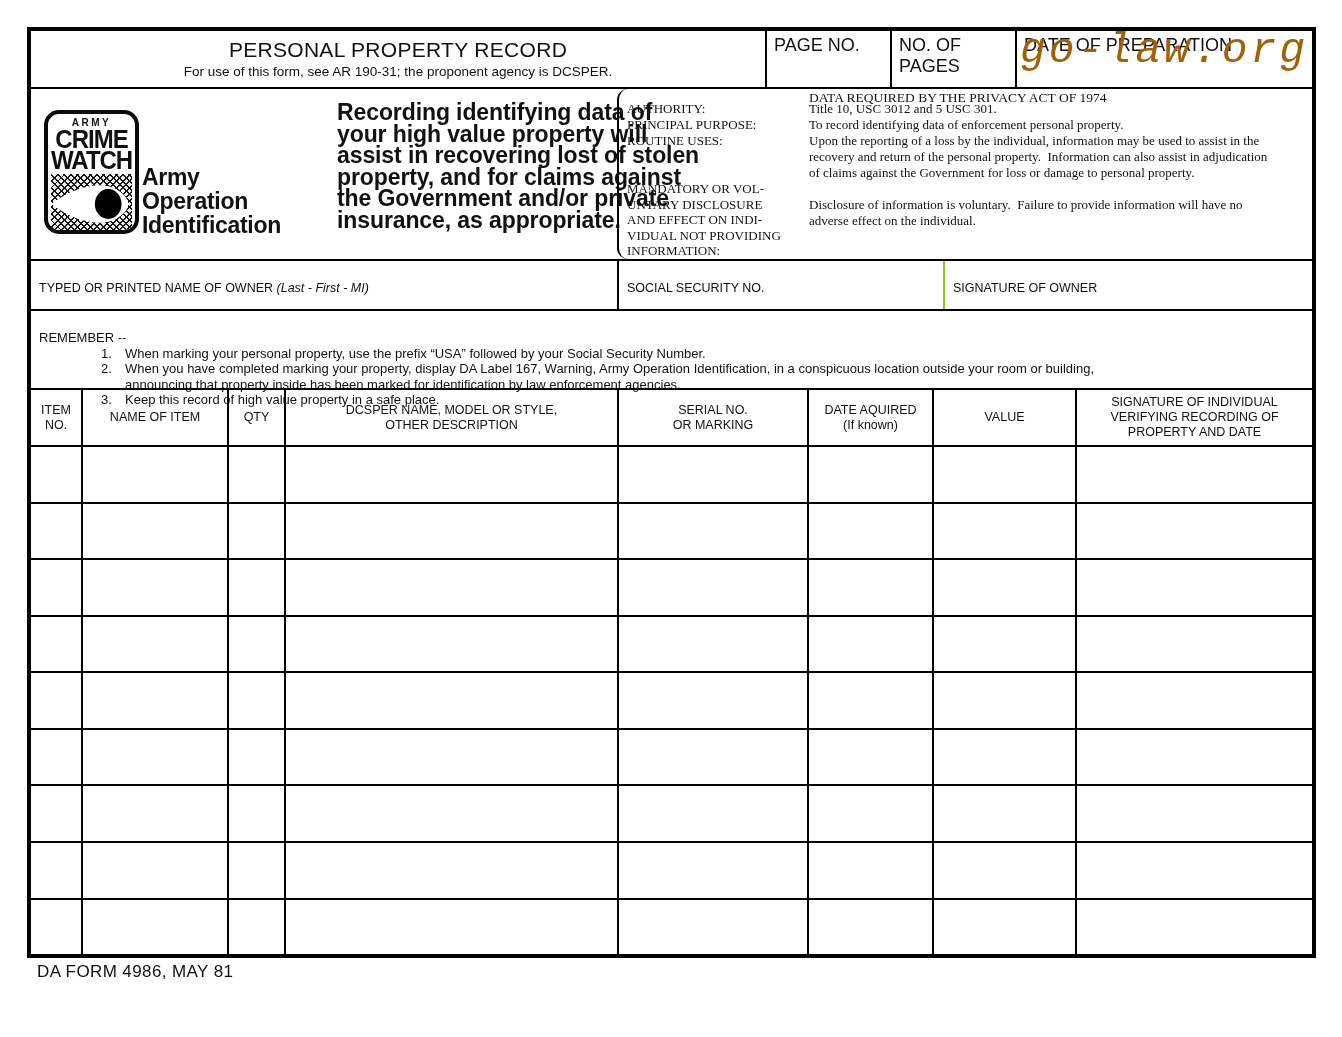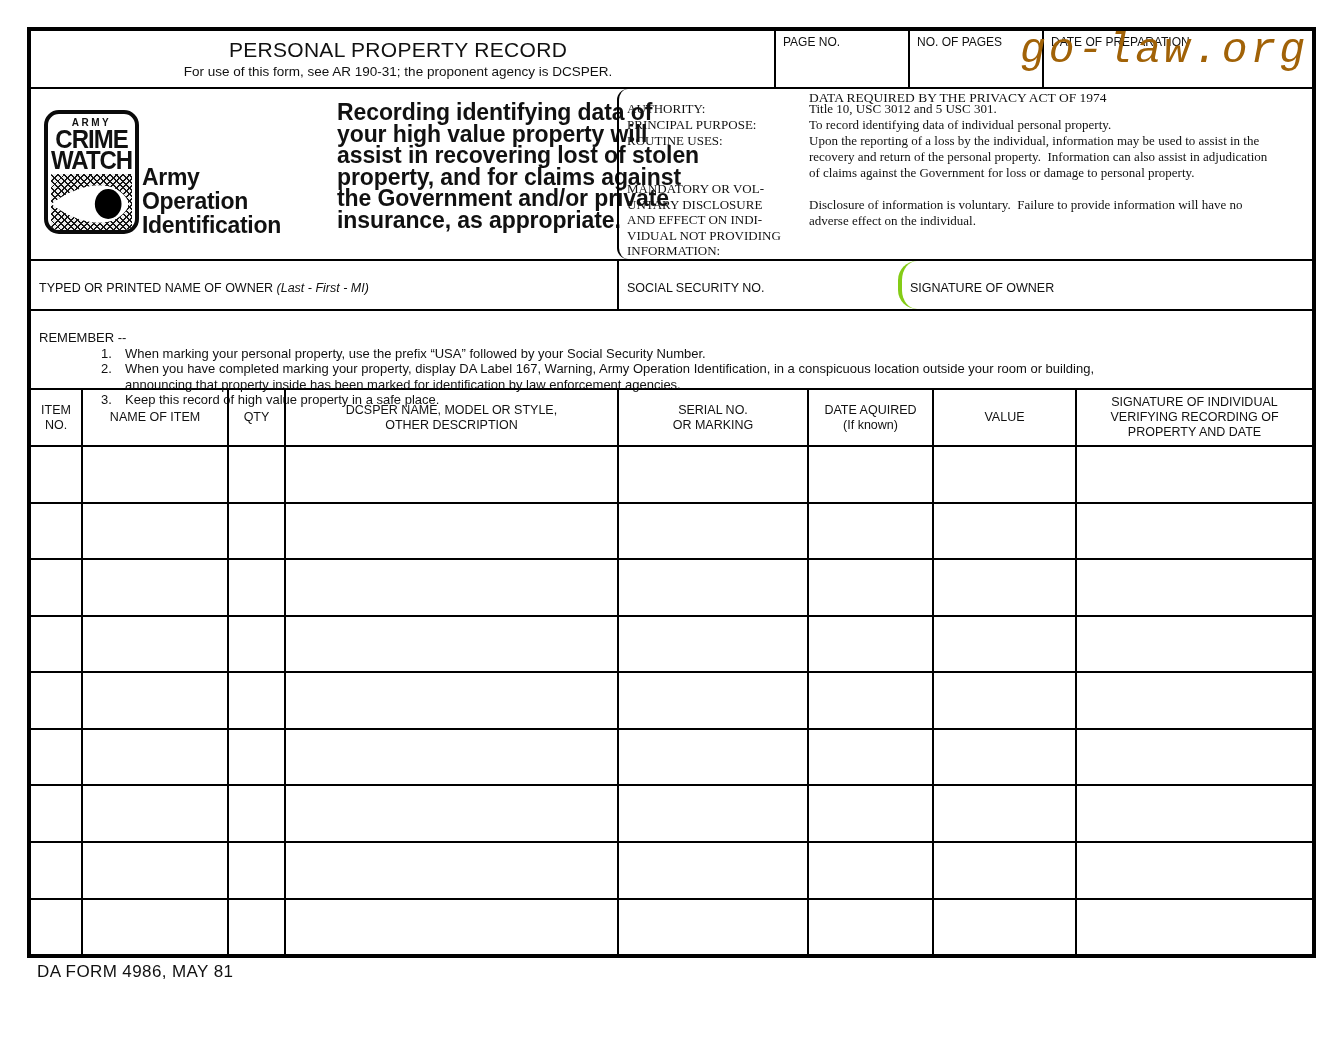--- a/index.html
+++ b/index.html
@@ -8,21 +8,21 @@
   .sheet { position:relative; width:1342px; height:1037px; background:#fff; }
 
   .form { position:absolute; left:27px; top:27px; width:1289px; height:931px;
           border:4px solid #000; display:flex; flex-direction:column; background:#fff; }
 
   
   .row-top { height:58px; display:flex; border-bottom:2px solid #000; }
   .cell-title { width:734px; text-align:center; padding-top:7px; }
   .form-title { font-size:21px; letter-spacing:.3px; }
   .form-subtitle { font-size:13.5px; margin-top:2px; }
-  .cell-box { border-left:2px solid #000; padding:4px 7px; font-size:12px;margin-left:9px; }
+  .cell-box { border-left:2px solid #000; padding:4px 7px; font-size:18px; }
   .cell-pageno { width:125px; }
   .cell-pages { width:125px; }
   .cell-dateprep { flex:1; }
 
   .watermark { position:absolute; left:1020px; top:28px; width:300px;
                font-family:"Liberation Mono", monospace; font-size:43px; line-height:46px;
                letter-spacing:3px; color:#a16207; pointer-events:none; white-space:pre;font-style:italic; }
 
   
   .row-info { height:172px; display:flex; border-bottom:2px solid #000; }
@@ -55,22 +55,22 @@
   .pv-l4 { left:8px;  top:92px; line-height:15.6px; }
   .pv-t1 { left:190px; top:12px; }
   .pv-t2 { left:190px; top:28px; }
   .pv-t3 { left:190px; top:44px; }
   .pv-t4 { left:190px; top:108px; }
 
   
   .row-owner { height:50px; display:flex; border-bottom:2px solid #000; font-size:12.5px; }
   .cell-owner { padding:20px 8px; }
   .cell-owner-name { width:586px; }
-  .cell-ssn { width:281px; border-left:2px solid #000; }
-  .cell-sign { flex:1; border-left:4px solid #84cc16;border-radius:19px; }
+  .cell-ssn { width:326px; border-left:2px solid #000; }
+  .cell-sign { flex:1; border-left:2px solid #84cc16; }
   .lbl-italic { font-style:italic; }
 
   
   .row-remember { height:79px; border-bottom:2px solid #000; padding:19px 10px 0 8px;
                   font-size:13px; line-height:15.6px; }
   .rem-item { display:flex; margin-left:62px; }
   .rem-num { width:24px; flex:0 0 24px; }
   .rem-text { white-space:pre; }
 
   
@@ -138,21 +138,21 @@
         <div class="pv pv-heading">DATA REQUIRED BY THE PRIVACY ACT OF 1974</div>
         <div class="pv pv-l1">AUTHORITY:</div>
         <div class="pv pv-l2">PRINCIPAL PURPOSE:</div>
         <div class="pv pv-l3">ROUTINE USES:</div>
         <div class="pv pv-l4">MANDATORY OR VOL-
 UNTARY DISCLOSURE
 AND EFFECT ON INDI-
 VIDUAL NOT PROVIDING
 INFORMATION:</div>
         <div class="pv pv-t1">Title 10, USC 3012 and 5 USC 301.</div>
-        <div class="pv pv-t2">To record identifying data of individual personal property.</div>
+        <div class="pv pv-t2">To record identifying data of enforcement personal property.</div>
         <div class="pv pv-t3">Upon the reporting of a loss by the individual, information may be used to assist in the
 recovery and return of the personal property.  Information can also assist in adjudication
 of claims against the Government for loss or damage to personal property.</div>
         <div class="pv pv-t4">Disclosure of information is voluntary.  Failure to provide information will have no
 adverse effect on the individual.</div>
       </div>
     </div>
 
     <div class="row-owner">
       <div class="cell-owner cell-owner-name">

